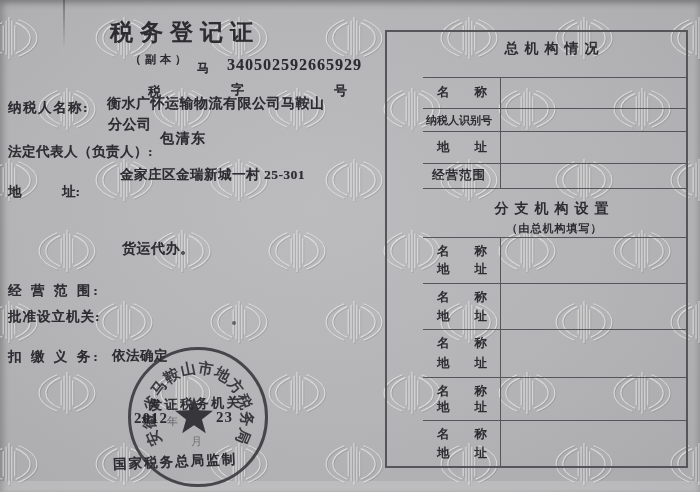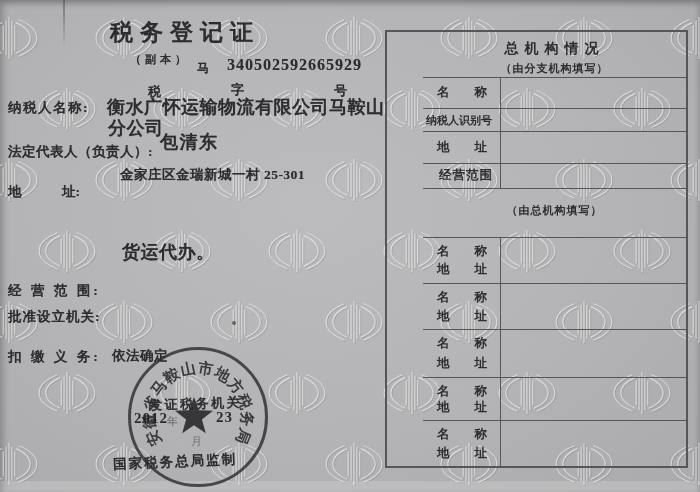--- a/index.html
+++ b/index.html
@@ -18,21 +18,21 @@
     background:linear-gradient(to bottom,rgba(70,70,75,0.55),rgba(190,190,195,0.4));}
   #bottom-band{left:0;bottom:0;width:100%;height:11px;background:rgba(255,255,255,0.16);}
   #speck{left:232px;top:321px;width:4px;height:4px;border-radius:50%;background:rgba(40,35,30,0.6);}
   .txt{position:absolute;z-index:3;white-space:nowrap;font-weight:600;
        text-shadow:0.3px 0.3px 0.4px rgba(40,40,45,0.35);}
   .title{font-size:23px;font-weight:700;letter-spacing:7px;}
   .copy{font-size:11px;letter-spacing:4px;}
   .tiny{font-size:13px;}
   .serial{font-size:16px;font-weight:700;letter-spacing:1px;}
   .label{font-size:13.5px;letter-spacing:1.5px;}
-  .value{font-size:18px;letter-spacing:0.5px;}
+  .value{font-size:14px;letter-spacing:0.5px;}
   
   #rtable{position:absolute;left:385px;top:30px;width:303px;height:438px;z-index:3;
           border:2px solid #55555a;box-sizing:border-box;display:flex;flex-direction:column;padding-left:36px;}
   .rt-sec{box-sizing:border-box;text-align:center;}
   .rt-sec .l1{font-size:14px;font-weight:700;letter-spacing:6px;}
   .rt-sec .l2{font-size:11px;letter-spacing:1px;margin-top:3px;font-weight:600;}
   .rt-row{box-sizing:border-box;border-top:1.5px solid #55555a;display:flex;}
   .rt-label{width:78px;box-sizing:border-box;border-right:1.5px solid #55555a;
             display:flex;flex-direction:column;justify-content:center;
             padding:3px 0 3px 14px;font-size:12.5px;font-weight:600;}
@@ -932,39 +932,39 @@
     </svg>
   </div>
   <div class="stampdate" style="left:134px;top:410px;">2012</div>
   <div class="stampsmall" style="left:167px;top:414px;">年</div>
   <div class="stampsmall" style="left:191px;top:434px;opacity:0.8;">月</div>
   <div class="stampdate" style="left:216px;top:409px;">23</div>
 
   <div id="rtable">
     <div class="rt-sec" style="height:45px;padding-top:8px;">
       <div class="l1">总机构情况</div>
-      <div class="l2">（由分支机构填写）</div>
     </div>
     <div class="rt-row" style="height:32px;">
       <div class="rt-label">名　　称</div>
       <div class="rt-value"></div>
     </div>
     <div class="rt-row" style="height:23px;">
       <div class="rt-label small">纳税人识别号</div>
       <div class="rt-value"></div>
     </div>
     <div class="rt-row" style="height:32px;">
       <div class="rt-label">地　　址</div>
       <div class="rt-value"></div>
     </div>
     <div class="rt-row" style="height:25px;">
-      <div class="rt-label" style="letter-spacing:1px;padding-left:9px;text-align:center;">经营范围</div>
+      <div class="rt-label" style="letter-spacing:1px;padding-left:9px;">经营范围</div>
       <div class="rt-value"></div>
     </div>
     <div class="rt-sec" style="height:50px;padding-top:11px;border-top:1.5px solid #55555a;box-sizing:border-box;">
+      <div class="l1">分支机构设置</div>
       <div class="l2">（由总机构填写）</div>
     </div>
     <div class="rt-row" style="height:46px;">
       <div class="rt-label block">
         <div class="pair">名　　称</div>
         <div class="pair">地　　址</div>
       </div>
       <div class="rt-value"></div>
     </div>
     <div class="rt-row" style="height:47px;">

